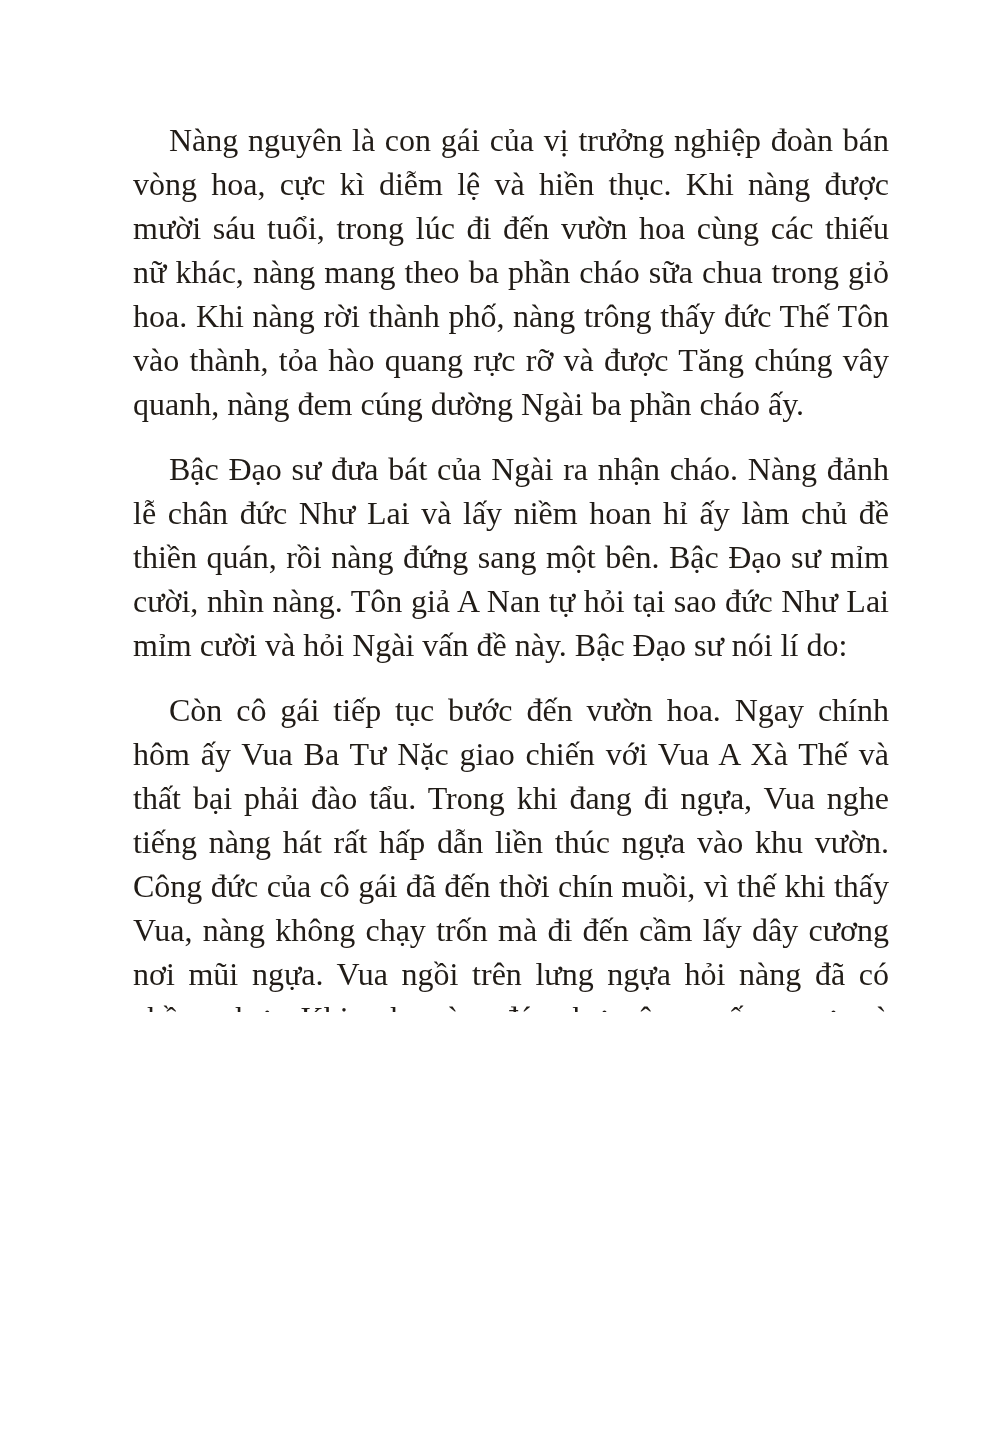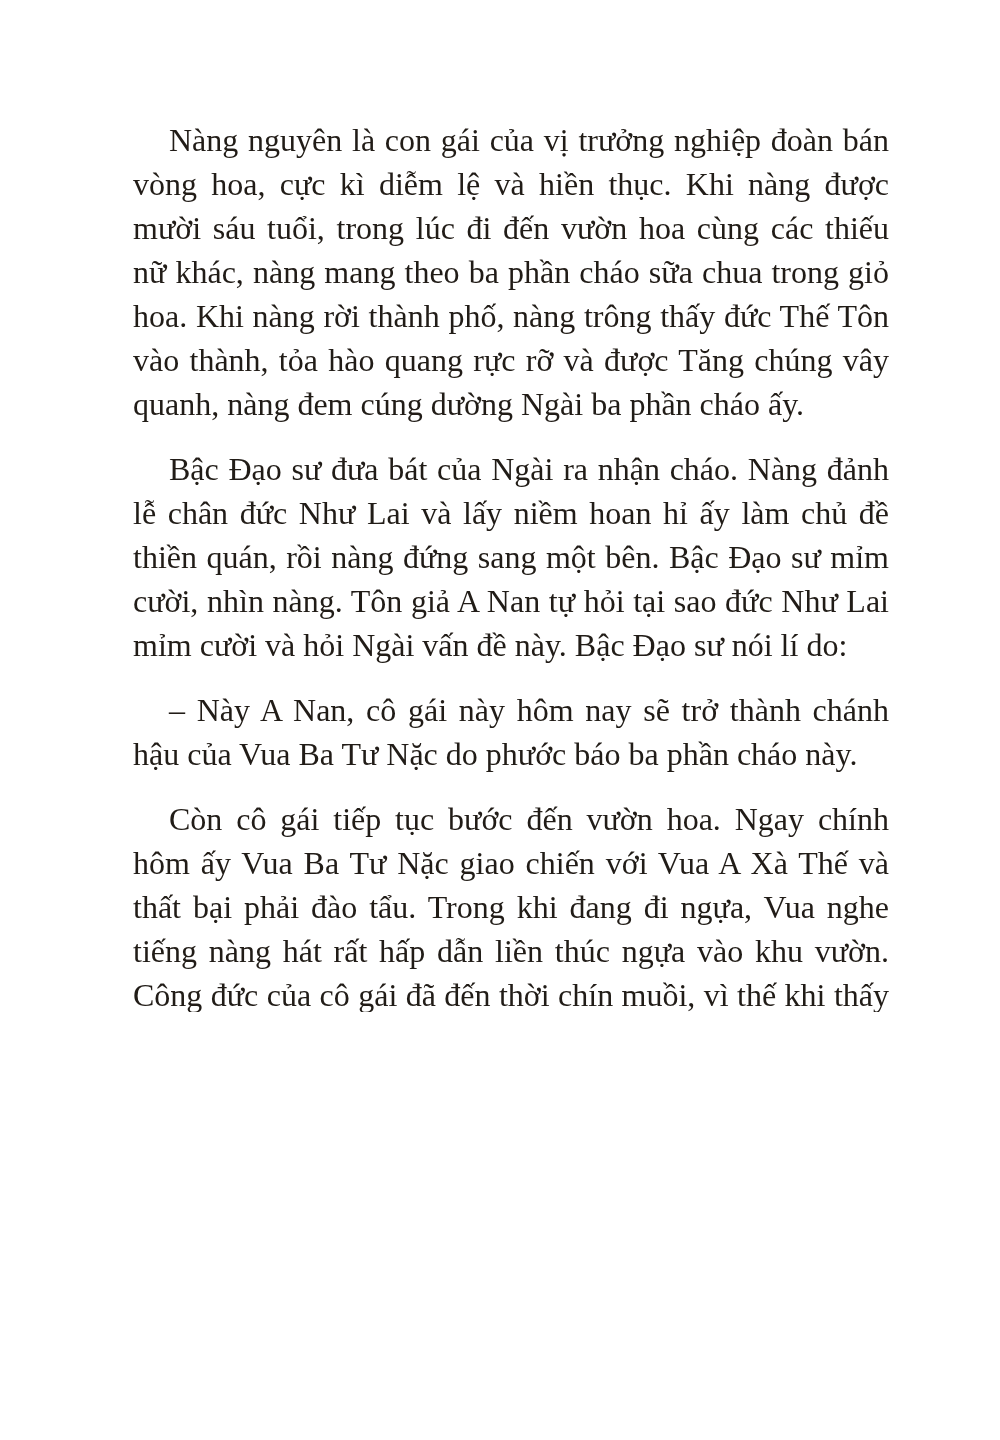--- a/index.html
+++ b/index.html
@@ -56,21 +56,20 @@
   }
 </style>
 </head>
 <body>
 
 <div class="page">
 
   <main class="text-block">
     <p class="para">Nàng nguyên là con gái của vị trưởng nghiệp đoàn bán vòng hoa, cực kì diễm lệ và hiền thục. Khi nàng được mười sáu tuổi, trong lúc đi đến vườn hoa cùng các thiếu nữ khác, nàng mang theo ba phần cháo sữa chua trong giỏ hoa. Khi nàng rời thành phố, nàng trông thấy đức Thế Tôn vào thành, tỏa hào quang rực rỡ và được Tăng chúng vây quanh, nàng đem cúng dường Ngài ba phần cháo ấy.</p>
     <p class="para">Bậc Đạo sư đưa bát của Ngài ra nhận cháo. Nàng đảnh lễ chân đức Như Lai và lấy niềm hoan hỉ ấy làm chủ đề thiền quán, rồi nàng đứng sang một bên. Bậc Đạo sư mỉm cười, nhìn nàng. Tôn giả A Nan tự hỏi tại sao đức Như Lai mỉm cười và hỏi Ngài vấn đề này. Bậc Đạo sư nói lí do:</p>
-    <p class="para">– Này A Nan, cô gái này hôm nay sẽ trở thành chánh hậu của Vua Ba Tư Nặc do phước báo ba phần cháo này.</p>
     <p class="para">Còn cô gái tiếp tục bước đến vườn hoa. Ngay chính hôm ấy Vua Ba Tư Nặc giao chiến với Vua A Xà Thế và thất bại phải đào tẩu. Trong khi đang đi ngựa, Vua nghe tiếng nàng hát rất hấp dẫn liền thúc ngựa vào khu vườn. Công đức của cô gái đã đến thời chín muồi, vì thế khi thấy Vua, nàng không chạy trốn mà đi đến cầm lấy dây cương nơi mũi ngựa. Vua ngồi trên lưng ngựa hỏi nàng đã có chồng chưa. Khi nghe nàng đáp chưa, ông xuống ngựa và đang mệt mỏi vì nắng gió, ông nằm nghỉ chốc lát trên đùi nàng. Sau đó ông đưa nàng lên ngựa, cùng đạo quân hùng hậu đi vào thành, đưa nàng đến tận nhà riêng.</p>
   </main>
 
   <footer class="footer">
     <span class="page-num">308</span>
     <span class="running-title">VUA PASENADI</span>
   </footer>
 
 </div>
 

